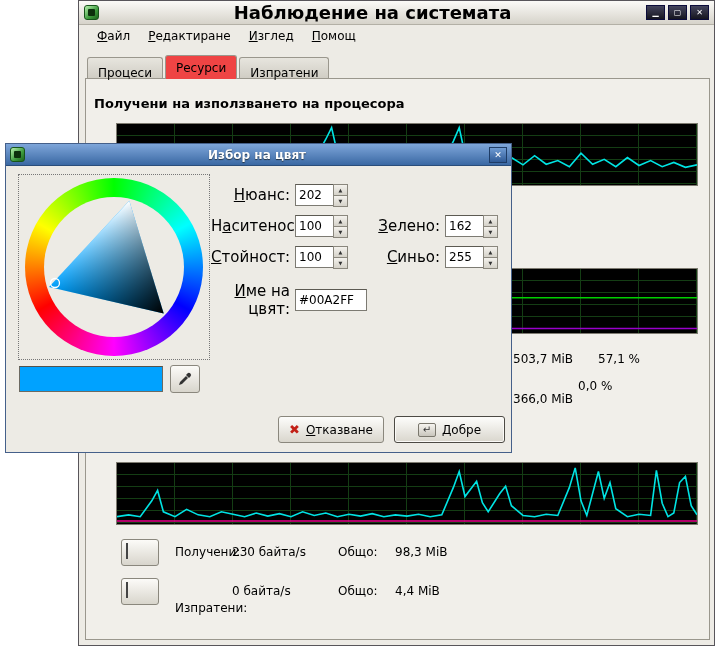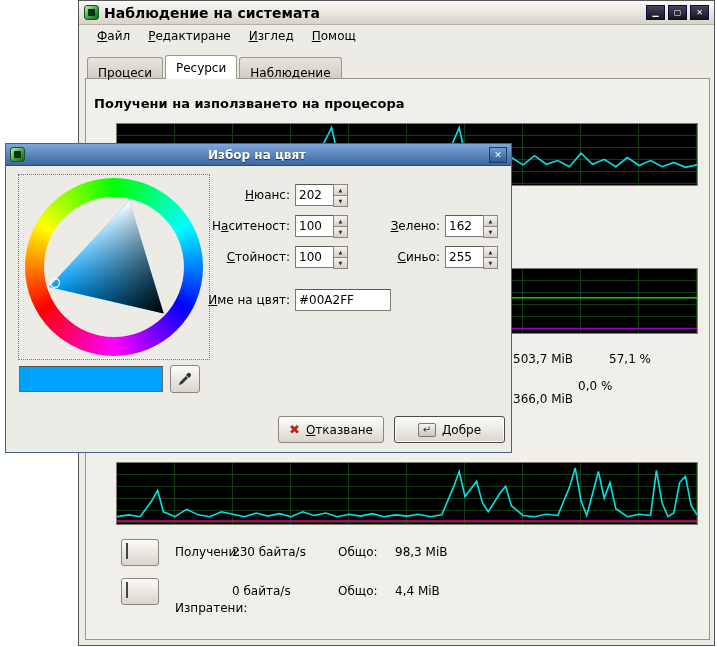--- a/index.html
+++ b/index.html
@@ -7,41 +7,41 @@
   body{position:relative;background:#fff;font-family:"DejaVu Sans","Liberation Sans",sans-serif;font-size:12px;color:#000;overflow:hidden}
 
   
   .window{position:absolute;background:#EDEBE5;border:1px solid #58555a}
   .main{left:78px;top:0;width:637px;height:646px;z-index:1}
   .dialog{left:5px;top:143px;width:507px;height:310px;z-index:10;border:1px solid #45608a}
 
   
   .titlebar{height:24px;display:flex;align-items:center;gap:5px;padding:0 5px;
     background:linear-gradient(#fbfaf7,#d6d3ca);border-bottom:1px solid #b3b0a6}
-  .titlebar .title{flex:1;font-weight:bold;font-size:14px}
+  .titlebar .title{flex:1;text-align:center;font-weight:bold;font-size:18px}
   .winbtns{display:flex;gap:3px}
   .wbtn{width:19px;height:15px;background:linear-gradient(#44445c,#15151f);border:1px solid #0b0b3a;
     color:#fff;font-size:8px;line-height:13px;text-align:center;cursor:default}
   .app-icon{width:15px;height:15px;border-radius:3px;border:1px solid #17551a;position:relative;
     background:linear-gradient(135deg,#b9f0b0,#3c9a3c 60%,#1e641e)}
   .app-icon::after{content:"";position:absolute;inset:3px;background:#0c300c;border-radius:1px}
 
   .dlg-titlebar{height:22px;display:flex;align-items:center;gap:12px;padding:0 4px;
     background:linear-gradient(#7ea6da,#3a68a3);border-bottom:1px solid #2a4d7a}
   .dlg-titlebar .title{flex:1;text-align:center;font-weight:bold;font-size:12px;color:#fff;text-shadow:0 1px 1px #234}
   .dlg-close{width:18px;height:16px;background:linear-gradient(#6f9bd3,#2f5a96);border:1px solid #1e3c66;
     color:#fff;font-size:9px;line-height:14px;text-align:center}
 
   
   .menubar{display:flex;align-items:center;height:22px;padding:0 10px;gap:2px}
   .menu-item{padding:2px 8px}
   .tabstrip{position:absolute;left:8px;top:54px;height:23px;display:flex;align-items:flex-end;z-index:3}
   .tab{height:21px;padding:8px 10px;margin-right:2px;font-size:12px;white-space:nowrap;
     background:linear-gradient(#e7e5de,#d0cdc4);border:1px solid #9a978d;border-bottom:none;border-radius:3px 3px 0 0}
-  .tab.active{height:24px;margin-bottom:-1px;padding-top:5px;background:#ffffff;z-index:4}
+  .tab.active{height:24px;margin-bottom:-1px;padding-top:5px;background:#ef4444;z-index:4}
   .panel{position:absolute;left:6px;top:77px;width:625px;height:562px;background:#F1EFEA;border:1px solid #9a978d;z-index:2}
 
   .section-h{position:absolute;left:15px;top:95px;font-size:13px;font-weight:bold;z-index:3}
 
   
   .chart{position:absolute;z-index:3;border:1px solid #7d7a70;background-color:#000;
     background-image:
       repeating-linear-gradient(to bottom, transparent 0px, transparent 11px, #143d14 11px, #143d14 12px),
       repeating-linear-gradient(to right, transparent 0px, transparent 57px, #143d14 57px, #143d14 58px)}
   .chart svg{position:absolute;inset:0;width:100%;height:100%}
@@ -61,35 +61,35 @@
   .hue-ring{position:absolute;left:6px;top:3px;width:178px;height:178px;border-radius:50%;
     background:conic-gradient(from 0deg,#00ff00,#00ffff 16.7%,#0000ff 33.3%,#ff00ff 50%,#ff0000 66.7%,#ffff00 83.3%,#00ff00 100%)}
   .ring-hole{position:absolute;left:25px;top:22px;width:140px;height:140px;border-radius:50%;background:#EDEBE5}
   .tri-svg{position:absolute;left:0;top:0;width:190px;height:184px}
 
   .preview{position:absolute;left:13px;top:222px;width:144px;height:26px;border:1px solid #6c6a62;border-top-color:#55534b}
   .tool-btn{position:absolute;left:164px;top:221px;width:30px;height:28px;display:flex;align-items:center;justify-content:center;
     background:linear-gradient(#fcfbf8,#d8d5cc);border:1px solid #8a877d;border-radius:3px}
 
   .f-row{position:absolute;height:22px;display:flex;align-items:center;gap:5px}
-  .f-label{display:inline-block;text-align:right;font-size:12px}
+  .f-label{display:inline-block;text-align:right;font-size:15px}
   .c1{left:205px}.c1 .f-label{width:79px}
   .c2{left:360px}.c2 .f-label{width:74px}
   .r1{top:40px}.r2{top:71px}.r3{top:102px}
   .name-row{left:195px;top:145px}.name-row .f-label{width:89px}
 
   .tentry{height:22px;border:1px solid #7c7a72;border-top-color:#5c5a52;background:#fff;
     font-family:"DejaVu Sans","Liberation Sans",sans-serif;font-size:12px;padding:0 3px;outline:none}
   .spinwrap{display:flex}
   .spinwrap .tentry{width:38px;border-right:none}
   .spinners{display:flex;flex-direction:column;width:15px;height:22px}
   .sp{flex:1;font-size:5px;line-height:10px;text-align:center;color:#333;
     background:linear-gradient(#f4f2ed,#d5d2c9);border:1px solid #8a877d}
   .sp.up{border-bottom-width:0}
-  .name-entry{width:96px}
+  .name-entry{width:72px}
 
   .btn{position:absolute;height:27px;display:flex;align-items:center;justify-content:center;gap:6px;font-size:12px;
     background:linear-gradient(#fdfdfb,#d9d6cd);border:1px solid #8a877d;border-radius:3px}
   .btn-cancel{left:272px;top:272px;width:106px}
   .btn-ok{left:388px;top:272px;width:111px;border-color:#4c4a44;box-shadow:inset 0 0 0 1px #fbfaf7}
   .x-icon{color:#c22016;font-weight:bold;font-size:13px}
   .key-icon{display:inline-block;width:18px;height:14px;border:1px solid #7a776d;border-radius:2px;
     background:linear-gradient(#f6f4ef,#c9c6bd);font-size:10px;line-height:12px;text-align:center;color:#333}
   u{text-decoration:underline}
 </style>
@@ -110,41 +110,41 @@
   <div class="menubar">
     <span class="menu-item"><u>Ф</u>айл</span>
     <span class="menu-item"><u>Р</u>едактиране</span>
     <span class="menu-item"><u>И</u>зглед</span>
     <span class="menu-item"><u>П</u>омощ</span>
   </div>
 
   <div class="tabstrip">
     <span class="tab">Процеси</span>
     <span class="tab active">Ресурси</span>
-    <span class="tab">Наблюдение</span>
+    <span class="tab">Изпратени</span>
   </div>
   <div class="panel"></div>
 
   <div class="section-h">Получени на използването на процесора</div>
 
   <div class="chart" id="cpu-chart">
       <svg viewBox="0 0 100 100" preserveAspectRatio="none">
         <polyline points="0,74 2,60 4,72 6,68 8,76 10,70 12,75 14,66 16,73 18,70 20,74 22,67 24,73 26,70 28,72 30,68 32,73 34,60 36,25 37,6 38,48 40,70 42,66 44,72 46,68 48,73 50,69 52,74 54,70 56,66 58,28 59,6 60,50 62,68 64,58 66,70 68,55 70,67 72,52 74,66 76,60 78,70 80,48 82,66 84,58 86,70 88,55 90,68 92,60 94,70 96,63 98,71 100,67" fill="none" stroke="#00e3e3" stroke-width="1.6" vector-effect="non-scaling-stroke"></polyline>
       </svg>
     </div>
 
   <div class="chart" id="mem-chart">
       <svg viewBox="0 0 100 100" preserveAspectRatio="none">
         <polyline points="0,45 100,45" fill="none" stroke="#00d000" stroke-width="1.6" vector-effect="non-scaling-stroke"></polyline>
         <polyline points="0,93 100,93" fill="none" stroke="#9900cc" stroke-width="1.6" vector-effect="non-scaling-stroke"></polyline>
       </svg>
     </div>
 
   <span class="abs" style="left:434px;top:351px">503,7 MiB</span>
-  <span class="abs" style="left:510px;top:351px;width:62px;text-align:right">57,1 %</span>
+  <span class="abs" style="left:499px;top:351px;width:62px;text-align:right">57,1 %</span>
   <span class="abs" style="left:434px;top:391px">366,0 MiB</span>
   <span class="abs" style="left:499px;top:378px;width:62px;text-align:left">0,0 %</span>
 
   <div class="chart" id="net-chart">
       <svg viewBox="0 0 100 100" preserveAspectRatio="none">
         <polyline points="0,88 2,85 4,88 6,62 7,45 8,80 10,88 12,76 14,85 16,88 18,80 20,84 22,88 24,82 26,87 28,83 30,88 32,80 34,86 36,82 38,88 40,84 42,87 44,83 46,88 48,85 50,87 52,84 54,88 56,85 58,40 59,14 60,55 62,30 63,65 64,80 66,50 67,38 68,70 70,86 72,88 74,84 76,86 78,40 79,8 80,62 81,86 83,14 84,58 85,32 86,75 88,88 90,84 92,86 93,12 94,66 95,88 96,82 97,32 98,22 99,70 100,85" fill="none" stroke="#00e3e3" stroke-width="1.6" vector-effect="non-scaling-stroke"></polyline>
         <polyline points="0,95 100,95" fill="none" stroke="#ec008c" stroke-width="1.6" vector-effect="non-scaling-stroke"></polyline>
       </svg>
     </div>
 

